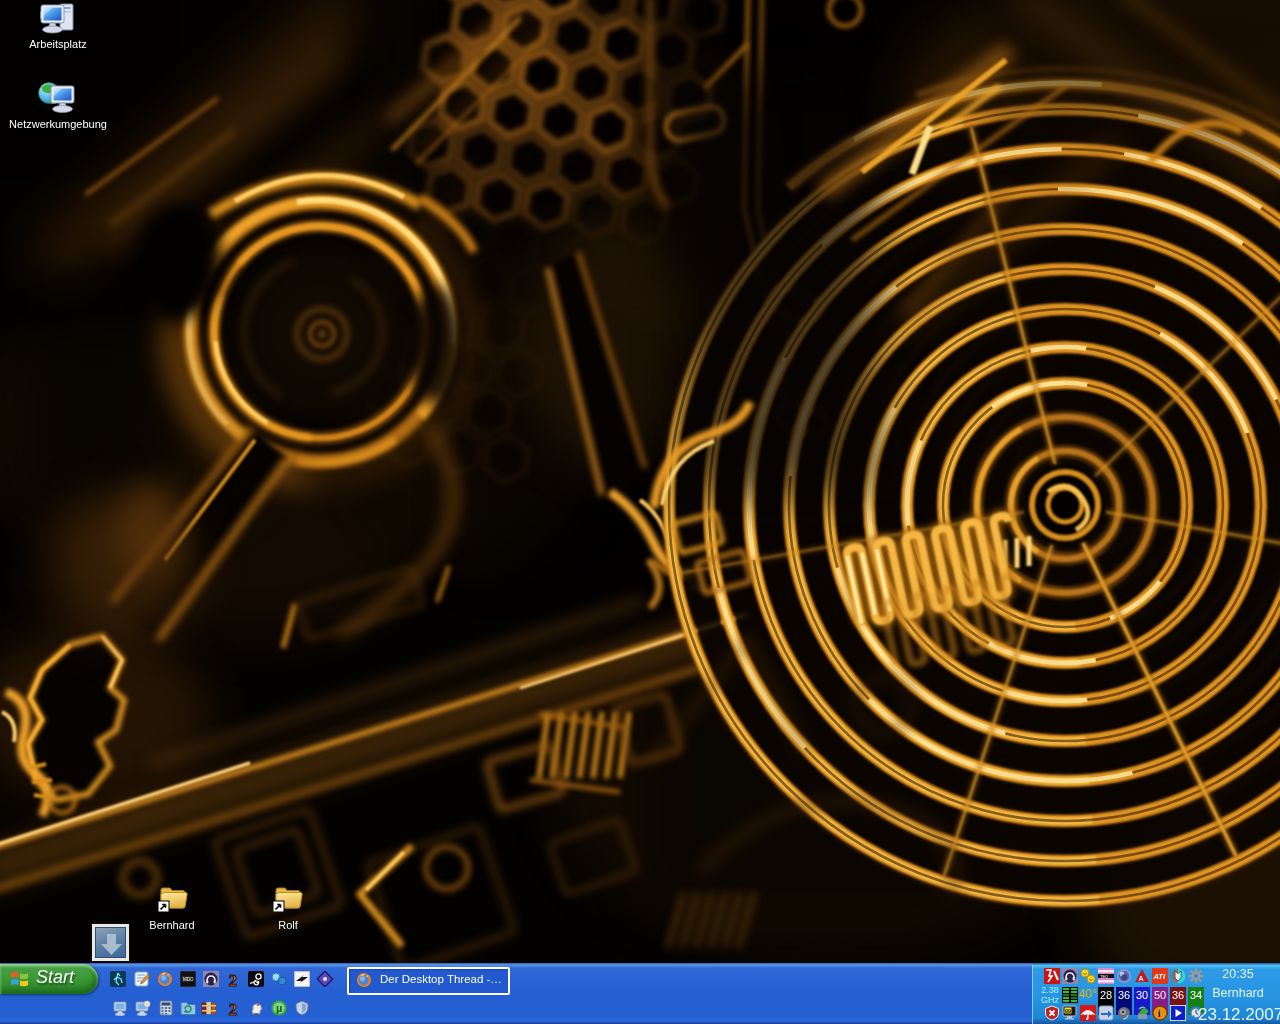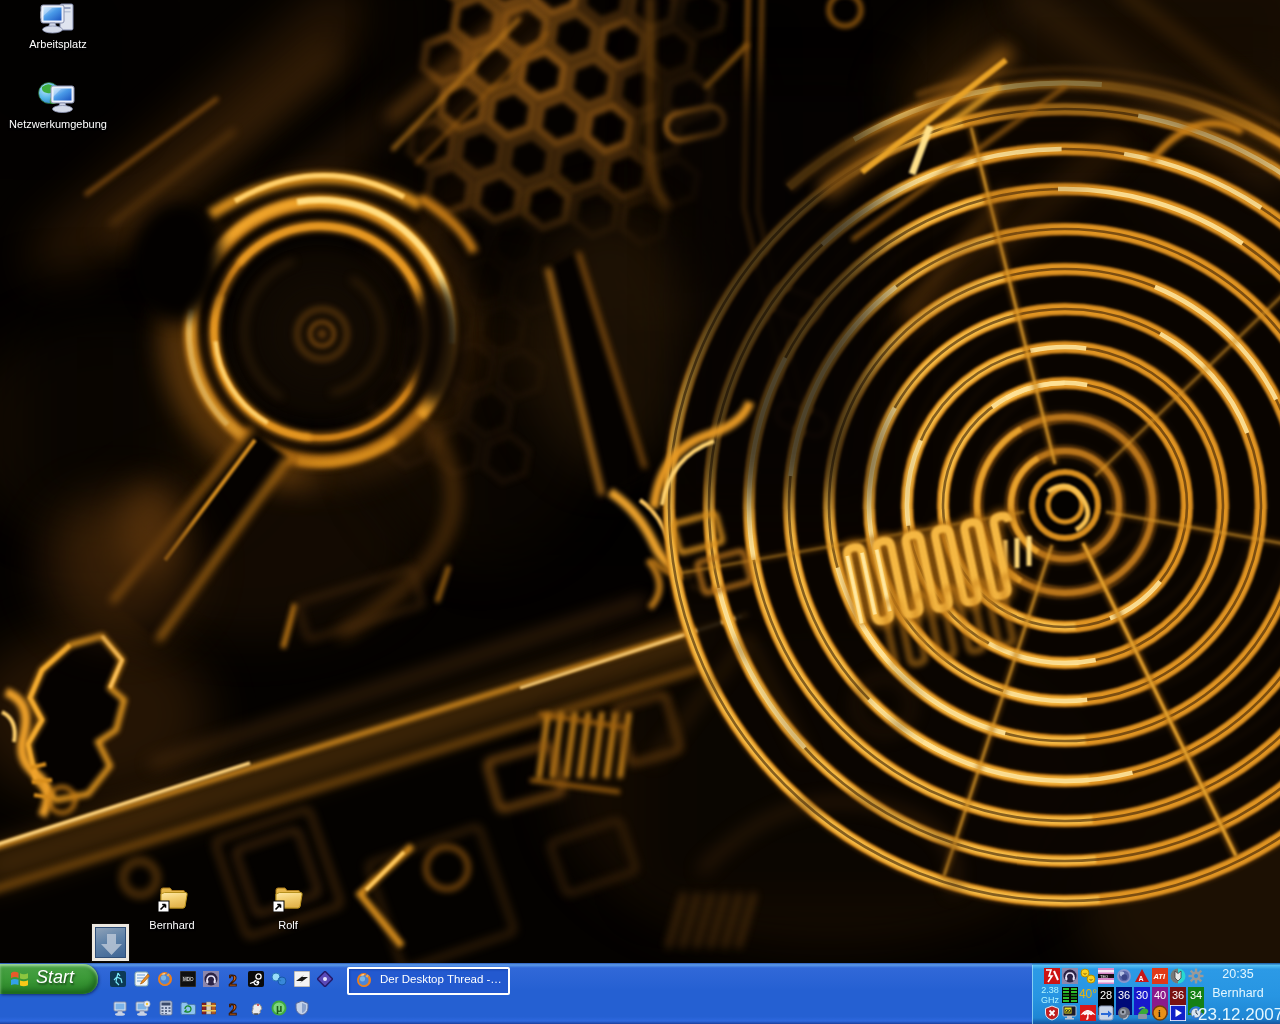--- a/index.html
+++ b/index.html
@@ -636,21 +636,21 @@
         <rect x="1" y="10" width="6" height="2"></rect>
         <rect x="9" y="10" width="6" height="2" fill="#187818"></rect>
         <rect x="1" y="13" width="6" height="2"></rect>
         <rect x="9" y="13" width="6" height="2"></rect>
       </g>
     </svg></div>
 <div style="position:absolute;left:1078px;top:987px;width:20px;height:16px;color:#eab308;font-size:12px;line-height:15px;text-align:center">40°</div>
 <div class="numbox" style="left:1098px;top:987px;background:#000000">28</div>
 <div class="numbox" style="left:1116px;top:987px;background:#000a78">36</div>
 <div class="numbox" style="left:1134px;top:987px;background:#1818cc">30</div>
-<div class="numbox" style="left:1152px;top:987px;background:#8b1a8b">40</div>
+<div class="numbox" style="left:1152px;top:987px;background:#8b1a8b">50</div>
 <div class="numbox" style="left:1170px;top:987px;background:#7a1212">36</div>
 <div class="numbox" style="left:1188px;top:987px;background:#148014">34</div>
 <div class="tray16" style="left:1044px;top:1005px"><svg width="16" height="16" viewBox="0 0 16 16">
       <path d="M8,1 L14.5,3.5 V8 q0,5 -6.5,7 q-6.5,-2 -6.5,-7 V3.5z" fill="#c02020" stroke="#e8e8f0" stroke-width="1"></path>
       <path d="M5.5,5.5 l5,5 m0,-5 l-5,5" stroke="#fff" stroke-width="1.8"></path>
     </svg></div>
 <div class="tray16" style="left:1062px;top:1005px"><svg width="16" height="16" viewBox="0 0 16 16">
       <rect x="1" y="1" width="13" height="10" rx="1" fill="#181828" stroke="#b8c0d0"></rect>
       <rect x="2.5" y="2.5" width="7" height="6" fill="#e8e020"></rect>
       <text x="3" y="8" font-size="5.5" font-weight="bold" fill="#181818" font-family="Liberation Sans">99</text>

